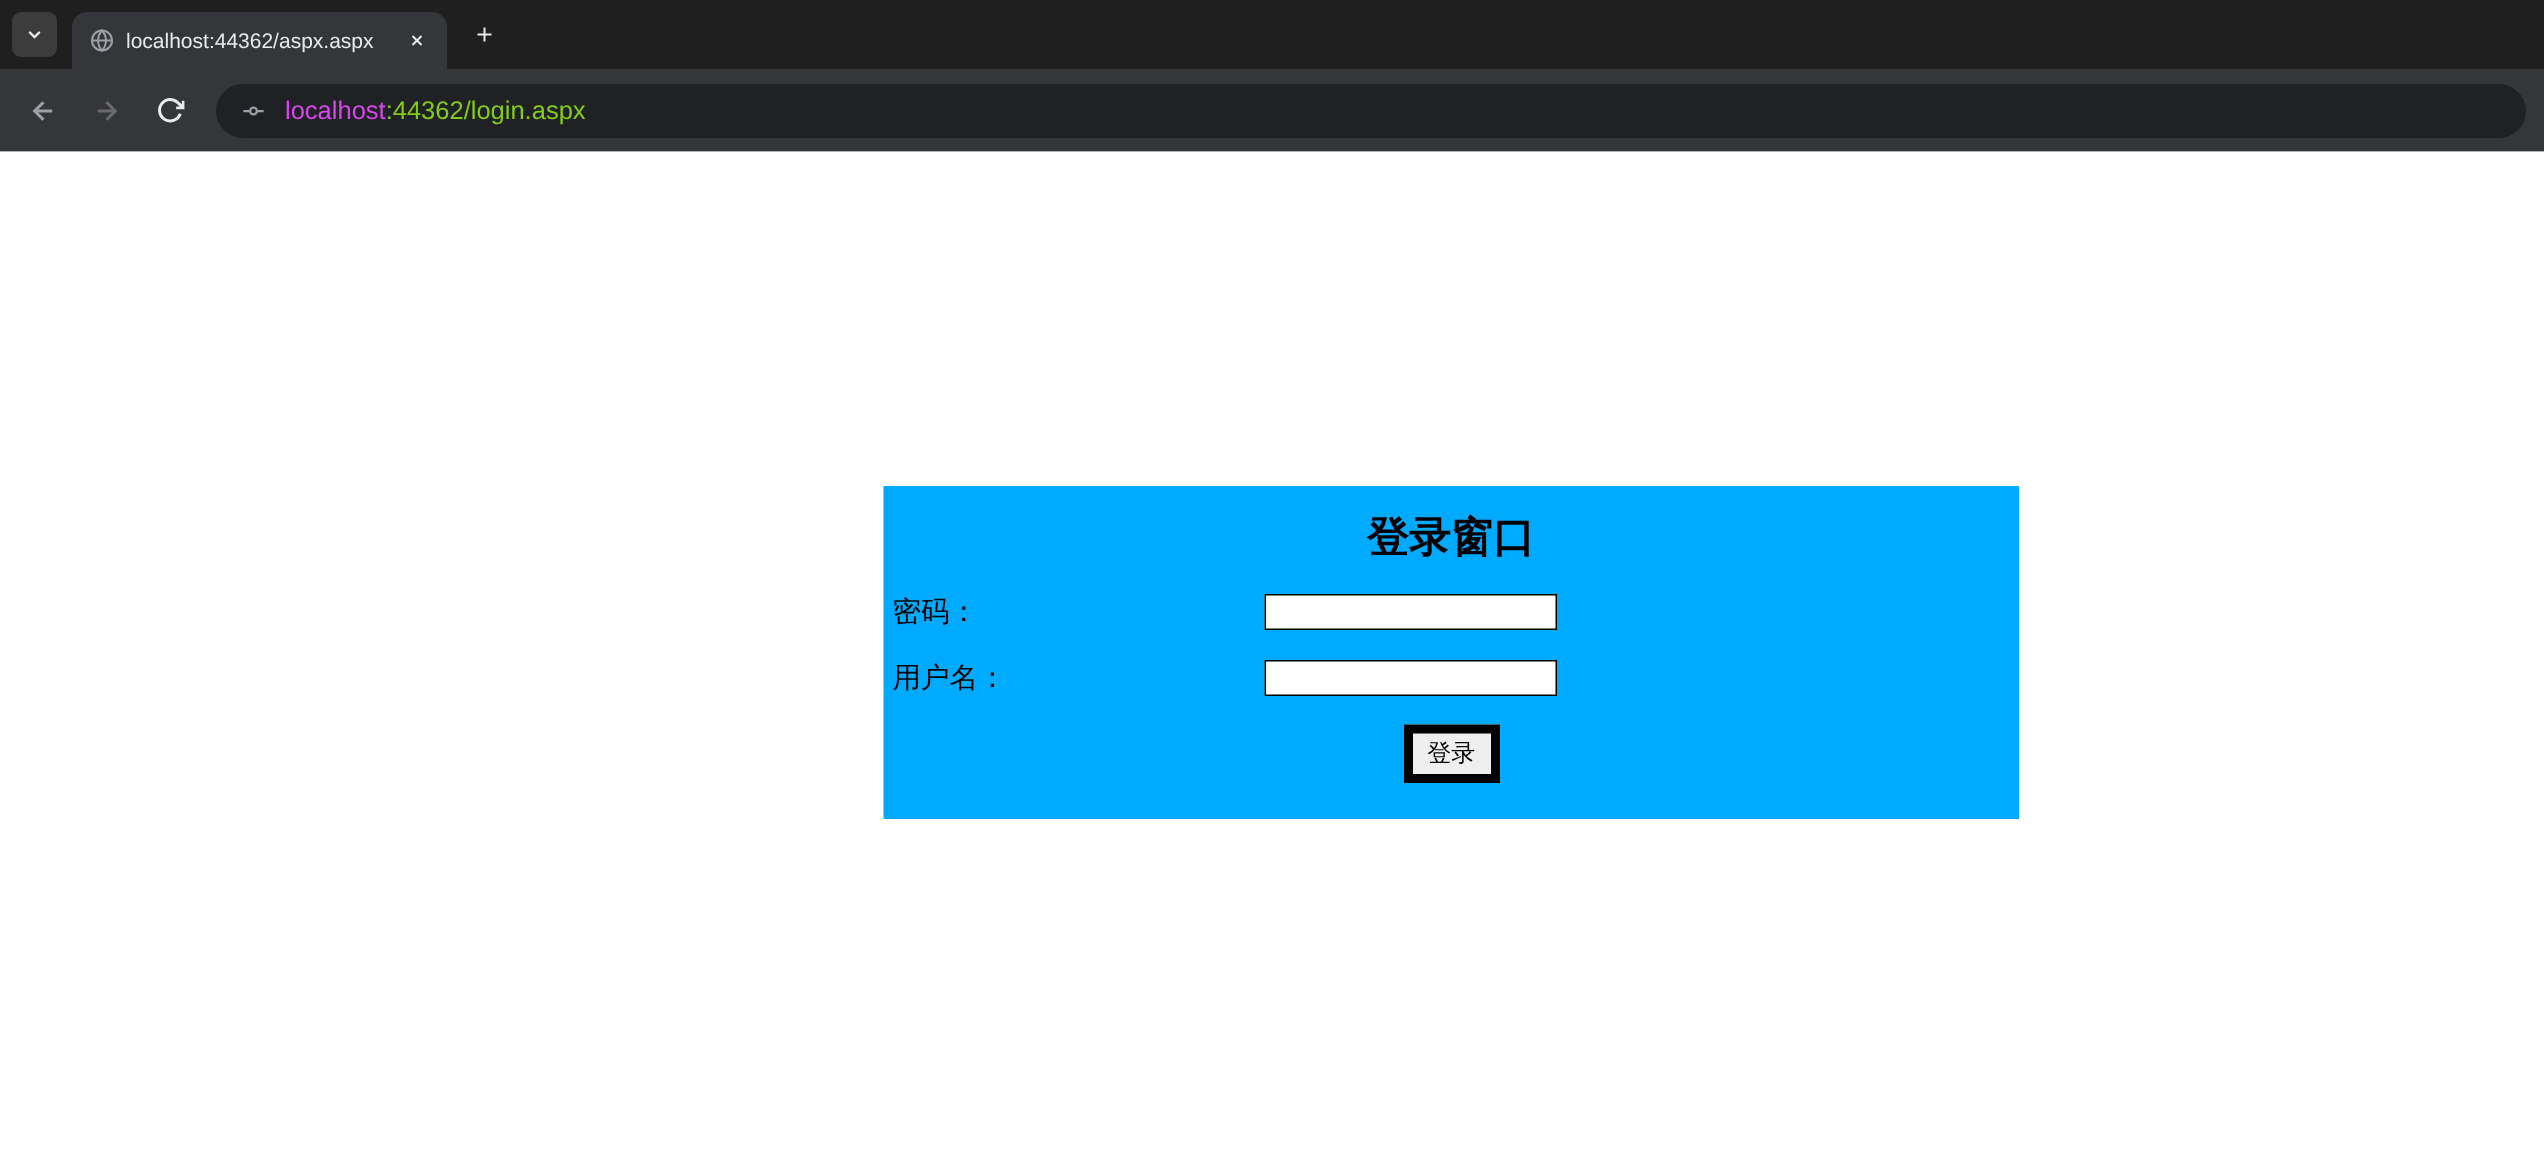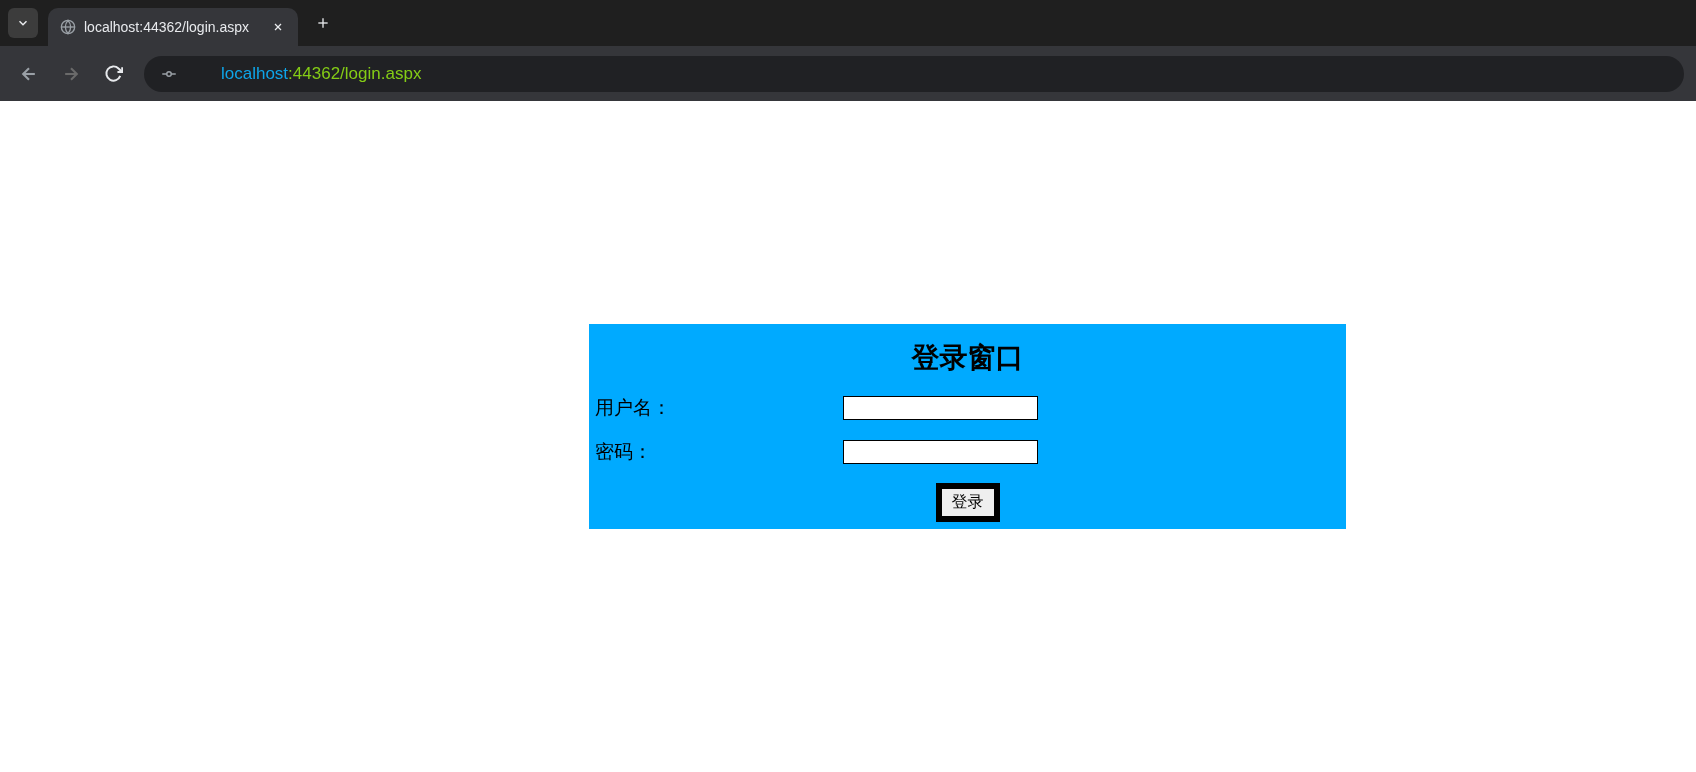--- a/index.html
+++ b/index.html
@@ -134,42 +134,41 @@
       color: #9aa0a6;
     }
     
     .url-text {
       color: #e8eaed;
       font-size: 17px;
       display: flex;
     }
     
     .url-host {
-      color: #0ea5e9;
-      margin-left: 31px;
+      color: #d946ef;
     }
     
     .url-path {
       color: #84cc16;
     }
     
     
     .page-content {
       background: #ffffff;
       height: calc(772px - 101px);
       position: relative;
     }
     
     .login-box {
       position: absolute;
       left: 589px;
       top: 223px;
       width: 757px;
       background: #00aaff;
-      padding: 10px 0 3px 0;
+      padding: 10px 0 20px 0;
     }
     
     .login-title {
       text-align: center;
       font-size: 28px;
       font-weight: bold;
       color: #000000;
       margin-bottom: 18px;
       margin-top: 5px;
     }
@@ -223,21 +222,21 @@
         </svg>
     </div>
     <div class="tab">
       <span class="tab-favicon">
         <svg width="16" height="16" viewBox="0 0 24 24" fill="none" stroke="#9aa0a6" stroke-width="2">
             <circle cx="12" cy="12" r="10"></circle>
             <line x1="2" y1="12" x2="22" y2="12"></line>
             <path d="M12 2a15.3 15.3 0 0 1 4 10 15.3 15.3 0 0 1-4 10 15.3 15.3 0 0 1-4-10 15.3 15.3 0 0 1 4-10z"></path>
           </svg>
       </span>
-      <span class="tab-title">localhost:44362/login.aspx</span>
+      <span class="tab-title">localhost:44362/aspx.aspx</span>
       <span class="tab-close">
         <svg width="12" height="12" viewBox="0 0 24 24" fill="none" stroke="#e8eaed" stroke-width="2.5">
             <line x1="18" y1="6" x2="6" y2="18"></line>
             <line x1="6" y1="6" x2="18" y2="18"></line>
           </svg>
       </span>
     </div>
     <div class="new-tab">
       <svg width="16" height="16" viewBox="0 0 24 24" fill="none" stroke="#e8eaed" stroke-width="2">
           <line x1="12" y1="5" x2="12" y2="19"></line>
@@ -279,26 +278,26 @@
       </span>
     </div>
   </div>
 </div>
 
 <div class="page-content">
   <div class="login-box">
     <div class="login-title">登录窗口</div>
 
     <div class="form-row">
+      <span class="form-label">密码：</span>
+      <input type="password" class="form-input" value="" style="">
+    </div>
+
+    <div class="form-row">
       <span class="form-label">用户名：</span>
       <input type="text" class="form-input" value="" style="">
     </div>
 
-    <div class="form-row">
-      <span class="form-label">密码：</span>
-      <input type="password" class="form-input" value="" style="">
-    </div>
-
     <div class="button-row">
       <button class="login-button">登录</button>
     </div>
   </div>
 </div>
 
 </body></html>

